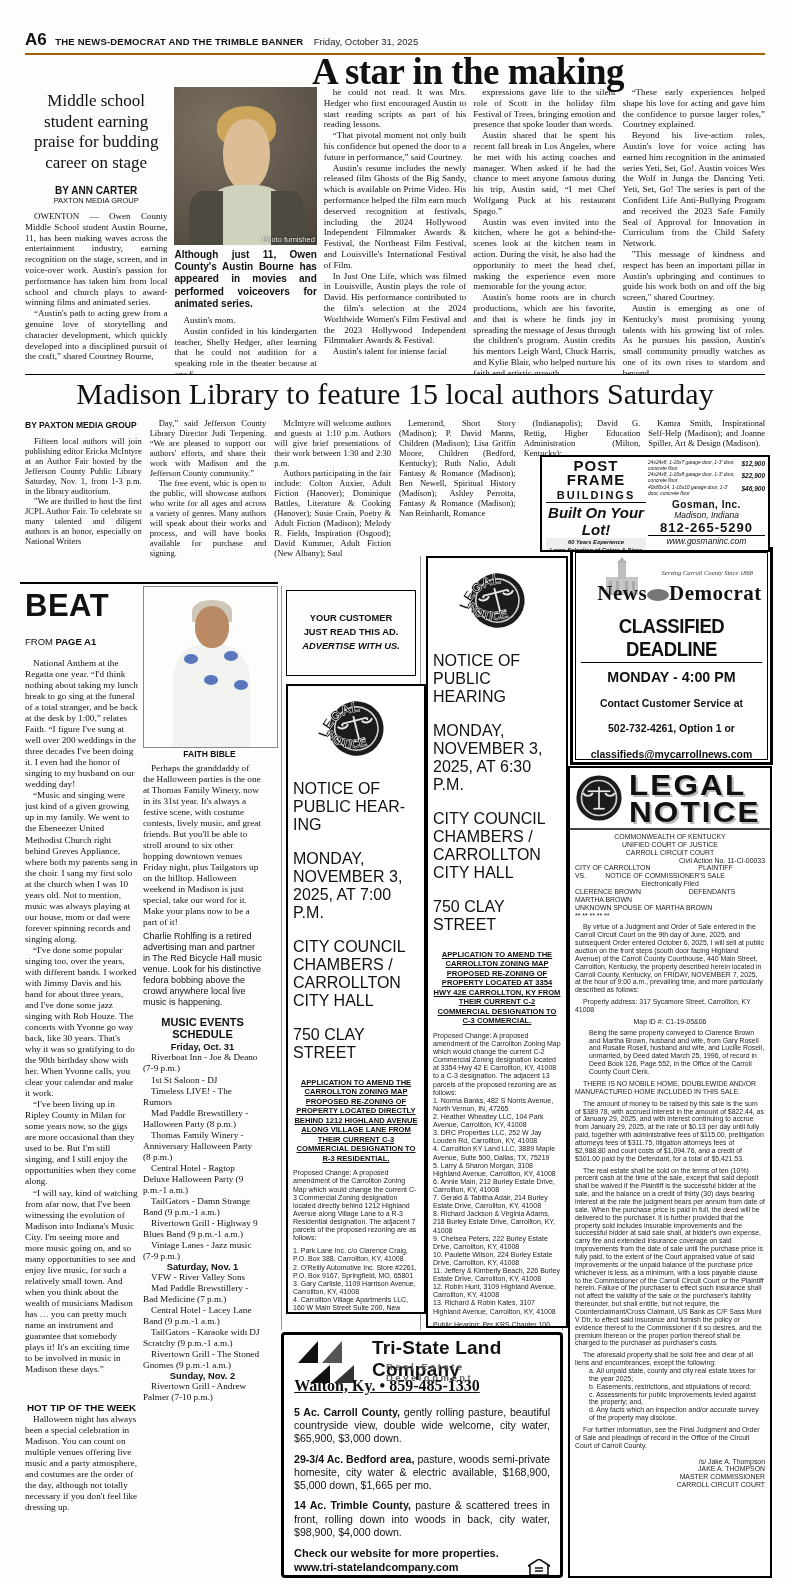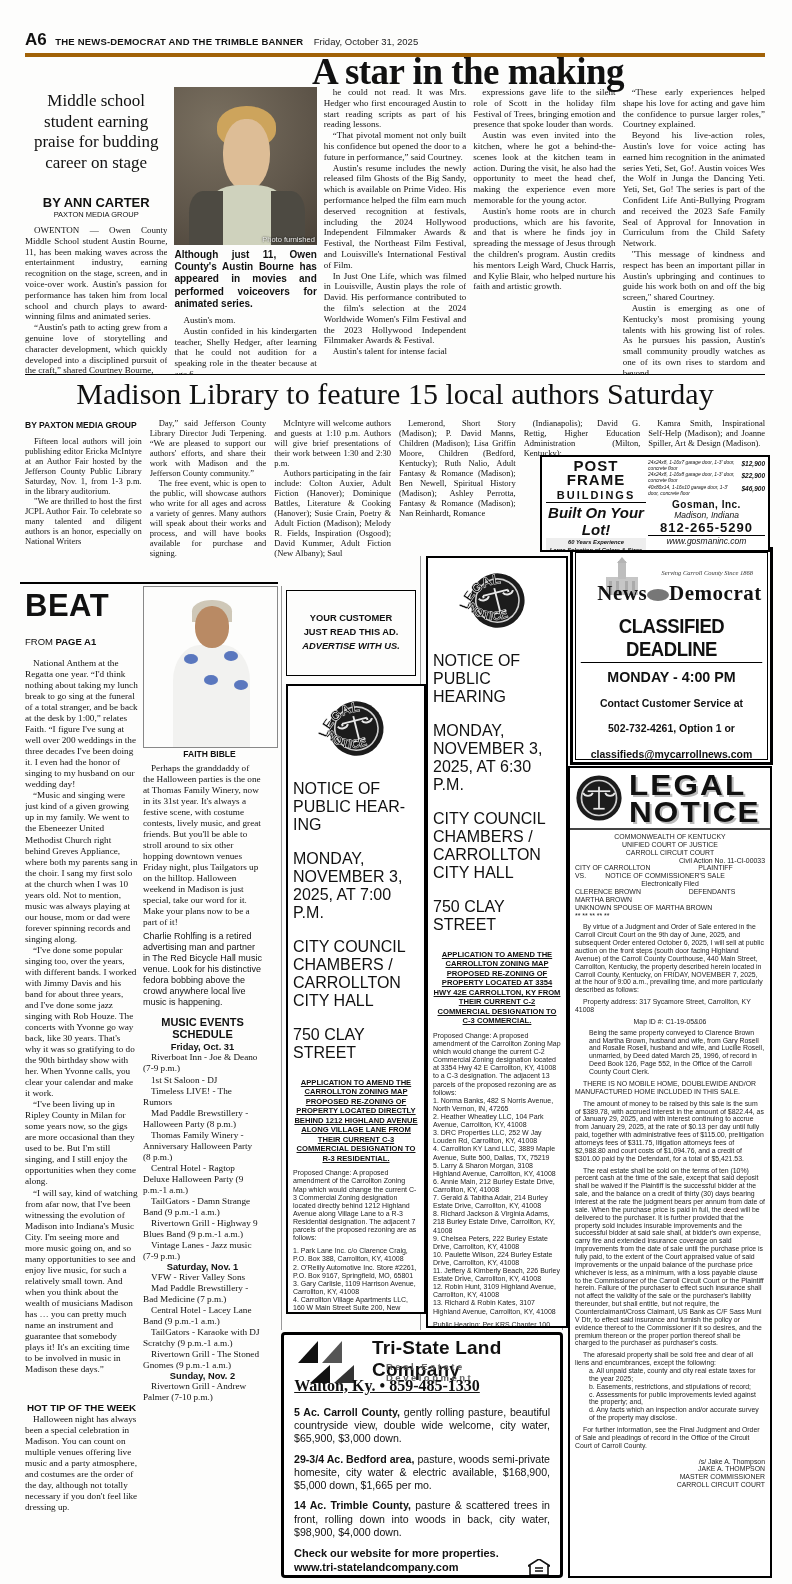--- a/index.html
+++ b/index.html
@@ -1,32 +1,32 @@
 <!DOCTYPE html>
 <html><head>
 <meta charset="utf-8">
 <style>
   html,body{margin:0;padding:0;background:#e8e8e8}
   .page{position:relative;width:792px;height:1584px;background:#fdfdfc;color:#111;
         font-family:"Liberation Serif",serif;overflow:hidden;margin:0 auto}
 
   
-  .masthead{position:absolute;left:25px;top:30px;width:740px;border-bottom:4px solid #a16207;
+  .masthead{position:absolute;left:25px;top:30px;width:740px;border-bottom:2px solid #a16207;
             padding-bottom:3px;font-family:"Liberation Sans",sans-serif}
   .masthead .pg{font-weight:900;font-size:17px}
   .masthead .paper{font-weight:800;font-size:9.5px;letter-spacing:.2px;margin-left:4px}
   .masthead .date{font-weight:400;font-size:9.5px;margin-left:6px;color:#222}
 
   
   .star-head{position:absolute;left:168px;top:50px;width:600px;margin:0;text-align:center;
              font-weight:700;font-size:37px;letter-spacing:-.5px}
   .star-cols{position:absolute;left:25px;top:87px;width:740px;height:288px;display:flex;gap:7px;overflow:hidden}
   .scol{flex:1 1 0;overflow:hidden}
   .deck{margin:4px 0 6px;font-weight:400;font-size:17px;line-height:1.22;text-align:center}
-  .byline{font-family:"Liberation Sans",sans-serif;font-weight:800;font-size:13px;text-align:center;margin-top:21px}
+  .byline{font-family:"Liberation Sans",sans-serif;font-weight:800;font-size:10px;text-align:center;margin-top:11px}
   .orgline{font-family:"Liberation Sans",sans-serif;font-weight:400;font-size:7.5px;text-align:center;margin-bottom:6px}
   .body p{margin:0;text-indent:9px;text-align:justify}
   .star-body{font-size:9px;line-height:1.2}
   .photo-fig{margin:0;position:relative;width:100%;height:158px;background:
       radial-gradient(circle at 30% 25%,#7a7060 0%,#5f564a 60%,#4a4238 100%)}
   .austin-face{position:absolute;left:34%;top:20%;width:33%;height:46%;border-radius:46% 46% 50% 50%;background:#ddbd96}
   .austin-hair{position:absolute;left:30%;top:12%;width:41%;height:26%;border-radius:50% 50% 40% 40%;background:#cda45c}
   .austin-shirt{position:absolute;left:22%;top:62%;width:58%;height:38%;border-radius:40% 40% 0 0;background:#cfd2bd}
   .austin-jacket{position:absolute;left:10%;top:66%;width:24%;height:34%;background:#4d4a42;border-radius:40% 0 0 0}
   .austin-jacket.r{left:auto;right:8%;border-radius:0 40% 0 0}
@@ -193,20 +193,21 @@
           <p>he could not read. It was Mrs. Hedger who first encouraged Austin to start reading scripts as part of his reading lessons.</p>
           <p>“That pivotal moment not only built his confidence but opened the door to a future in performance,” said Courtney.</p>
           <p>Austin's resume includes the newly released film Ghosts of the Big Sandy, which is available on Prime Video. His performance helped the film earn much deserved recognition at festivals, including the 2024 Hollywood Independent Filmmaker Awards &amp; Festival, the Northeast Film Festival, and Louisville's International Festival of Film.</p>
           <p>In Just One Life, which was filmed in Louisville, Austin plays the role of David. His performance contributed to the film's selection at the 2024 Worldwide Women's Film Festival and the 2023 Hollywood Independent Filmmaker Awards &amp; Festival.</p>
           <p>Austin's talent for intense facial</p>
         </div>
     </div>
     <div class="scol">
       <div class="body star-body">
           <p>expressions gave life to the silent role of Scott in the holiday film Festival of Trees, bringing emotion and presence that spoke louder than words.</p>
+          <p>Austin shared that he spent his recent fall break in Los Angeles, where he met with his acting coaches and manager. When asked if he had the chance to meet anyone famous during his trip, Austin said, “I met Chef Wolfgang Puck at his restaurant Spago.”</p>
           <p>Austin was even invited into the kitchen, where he got a behind-the-scenes look at the kitchen team in action. During the visit, he also had the opportunity to meet the head chef, making the experience even more memorable for the young actor.</p>
           <p>Austin's home roots are in church productions, which are his favorite, and that is where he finds joy in spreading the message of Jesus through the children's program. Austin credits his mentors Leigh Ward, Chuck Harris, and Kylie Blair, who helped nurture his faith and artistic growth.</p>
         </div>
     </div>
     <div class="scol">
       <div class="body star-body">
           <p>“These early experiences helped shape his love for acting and gave him the confidence to pursue larger roles,” Courtney explained.</p>
           <p>Beyond his live-action roles, Austin's love for voice acting has earned him recognition in the animated series Yeti, Set, Go!. Austin voices Wes the Wolf in Junga the Dancing Yeti. Yeti, Set, Go! The series is part of the Confident Life Anti-Bullying Program and received the 2023 Safe Family Seal of Approval for Innovation in Curriculum from the Child Safety Network.</p>
           <p>"This message of kindness and respect has been an important pillar in Austin's upbringing and continues to guide his work both on and off the big screen," shared Courtney.</p>
           <p>Austin is emerging as one of Kentucky's most promising young talents with his growing list of roles. As he pursues his passion, Austin's small community proudly watches as one of its own rises to stardom and beyond.</p>

